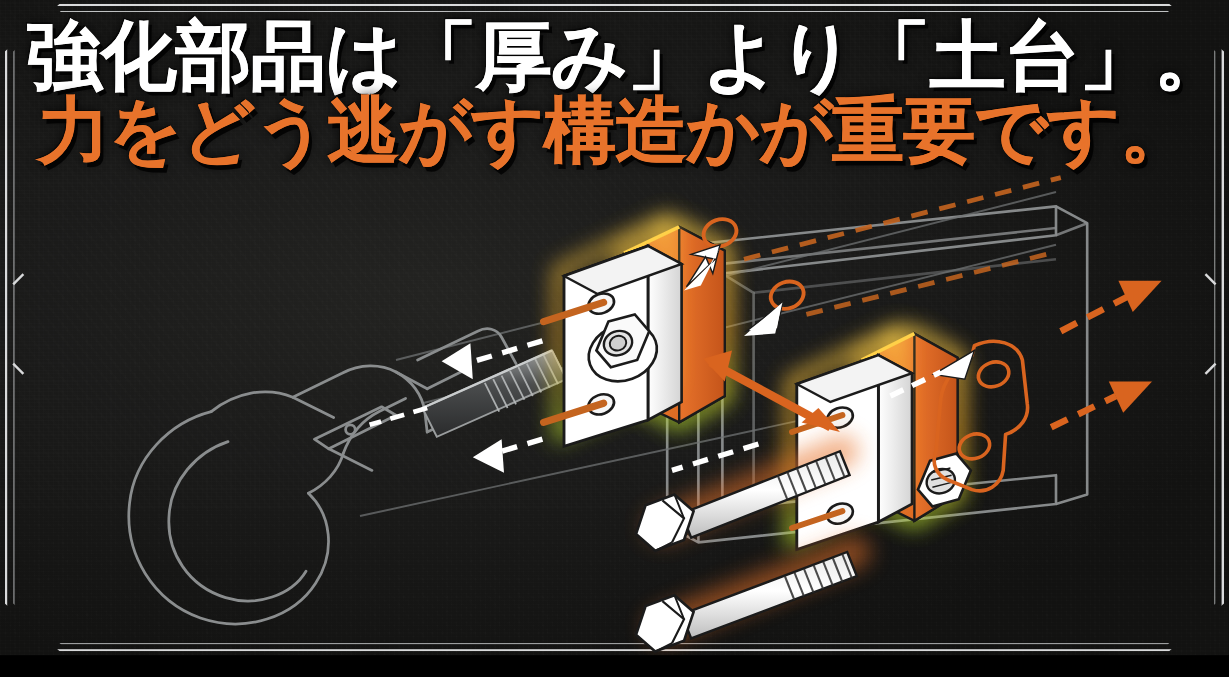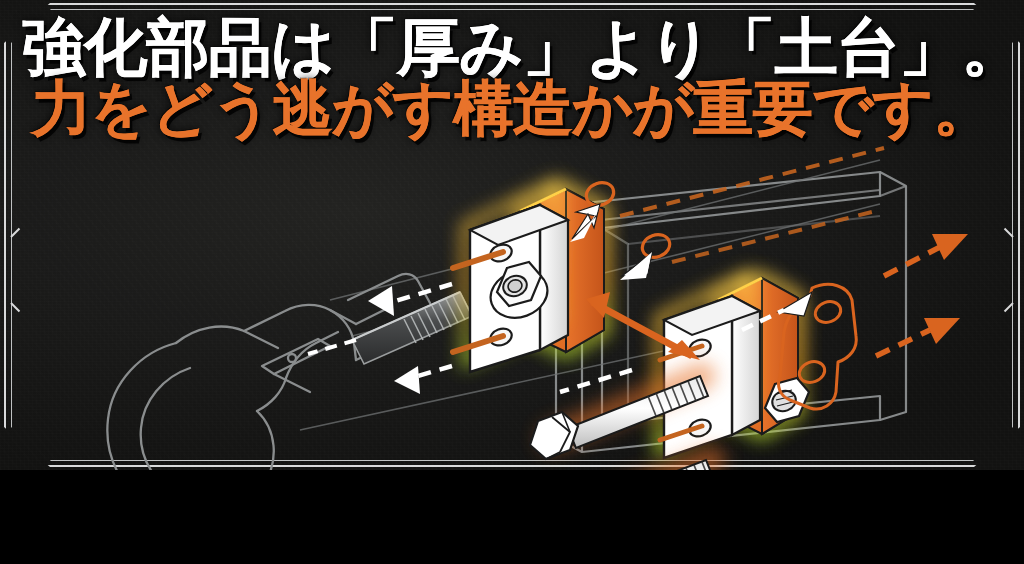--- a/index.html
+++ b/index.html
@@ -1,18 +1,18 @@
 <!DOCTYPE html>
 <html><head>
 <meta charset="utf-8">
 <style>
   html,body{margin:0;padding:0;background:#000;}
   body{width:1024px;height:564px;overflow:hidden;font-family:"Liberation Sans",sans-serif;}
 
-  #stage{position:relative;width:1024px;height:470px;background:#0a0a0a;overflow:hidden;}
+  #stage{position:relative;width:1024px;height:546px;background:#0a0a0a;overflow:hidden;font-family:Liberation Serif, serif;}
 
   
   .bg{
     position:absolute;inset:0;
     background:
       radial-gradient(ellipse 70% 60% at 35% 45%, #232321 0%, #1b1b1a 45%, #121211 100%),
       #161615;
   }
   .bg-noise{
     position:absolute;inset:0;opacity:.55;

